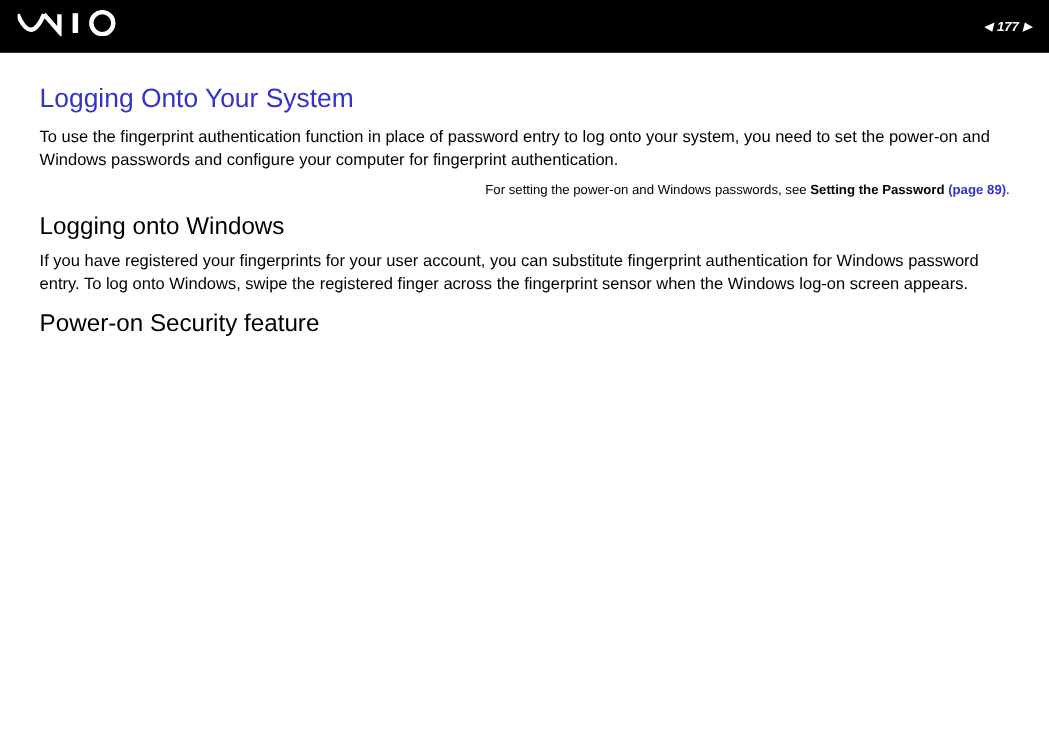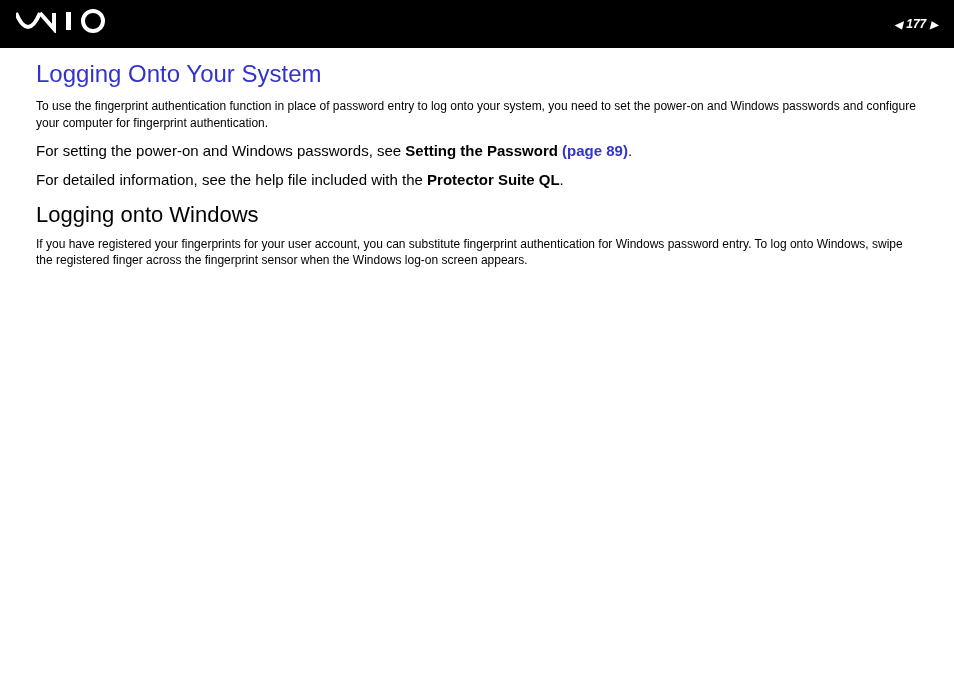--- a/index.html
+++ b/index.html
@@ -42,37 +42,38 @@
       font-style: italic;
     }
     .page-nav .arrow {
       font-size: 10px;
     }
     .header-subtitle {
       font-size: 13px;
       font-weight: bold;
     }
     .content {
-      padding: 12px 36px 20px 36px;
+      padding: 28px 36px 20px 36px;
     }
     .main-heading {
       color: #3333cc;
       font-size: 24px;
       font-weight: normal;
       margin-bottom: 10px;
     }
     .para {
-      font-size: 12px;
+      font-size: 15px;
       line-height: 1.4;
       margin-bottom: 8px;
     }
     .para2-wrap, .para3-wrap {
-      font-size: 15px;
+      font-size: 12px;
       line-height: 1.4;
       margin-bottom: 8px;
+      text-align: right;
     }
     .sub-heading {
       font-size: 22px;
       font-weight: normal;
       margin-top: 12px;
       margin-bottom: 8px;
     }
     .bold { font-weight: bold; }
     .link { color: #3333cc; }
     .link-bold { color: #3333cc; font-weight: bold; }
@@ -100,20 +101,18 @@
 
 <div class="content">
   <h1 class="main-heading">Logging Onto Your System</h1>
 
   <p class="para">To use the fingerprint authentication function in place of password entry to log onto your system, you need to set the power-on and Windows passwords and configure your computer for fingerprint authentication.</p>
 
   <p class="para2-wrap">
     <span>For setting the power-on and Windows passwords, see </span><span class="bold">Setting the Password </span><span class="link-bold">(page 89)</span><span>.</span>
   </p>
 
-  <p class="para3-wrap">
-    <span>For detailed information, see the help file included with the </span><span class="bold">Protector Suite QL</span><span>.</span>
-  </p>
 
   <h2 class="sub-heading">Logging onto Windows</h2>
   <p class="para">If you have registered your fingerprints for your user account, you can substitute fingerprint authentication for Windows password entry. To log onto Windows, swipe the registered finger across the fingerprint sensor when the Windows log-on screen appears.</p>
 
+  <h2 class="sub-heading">Power-on Security feature</h2>
 </div>
 
 </body></html>

